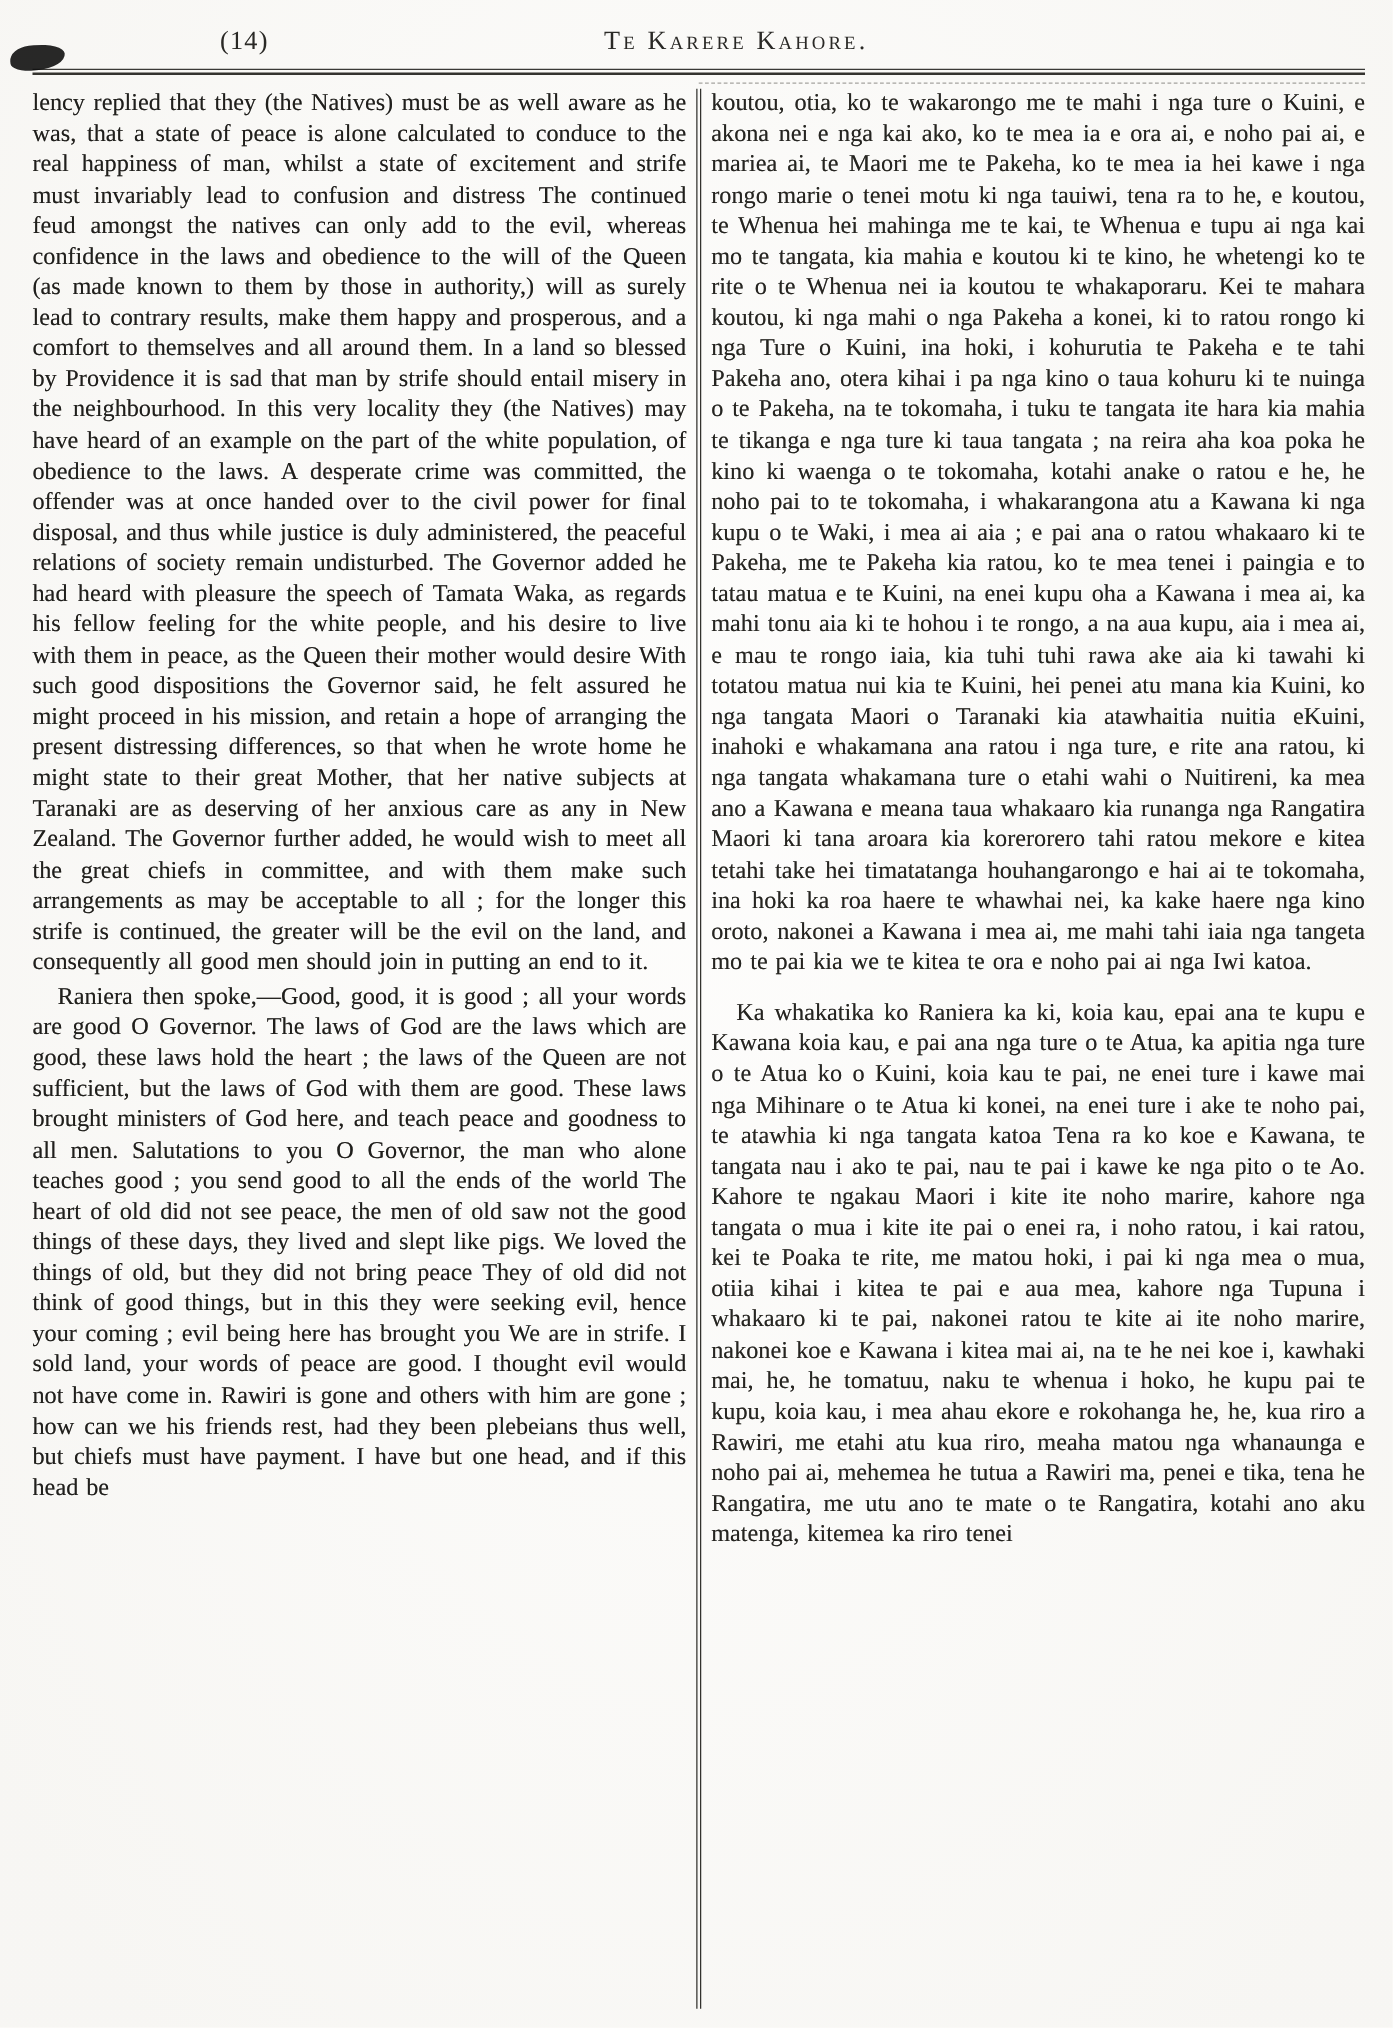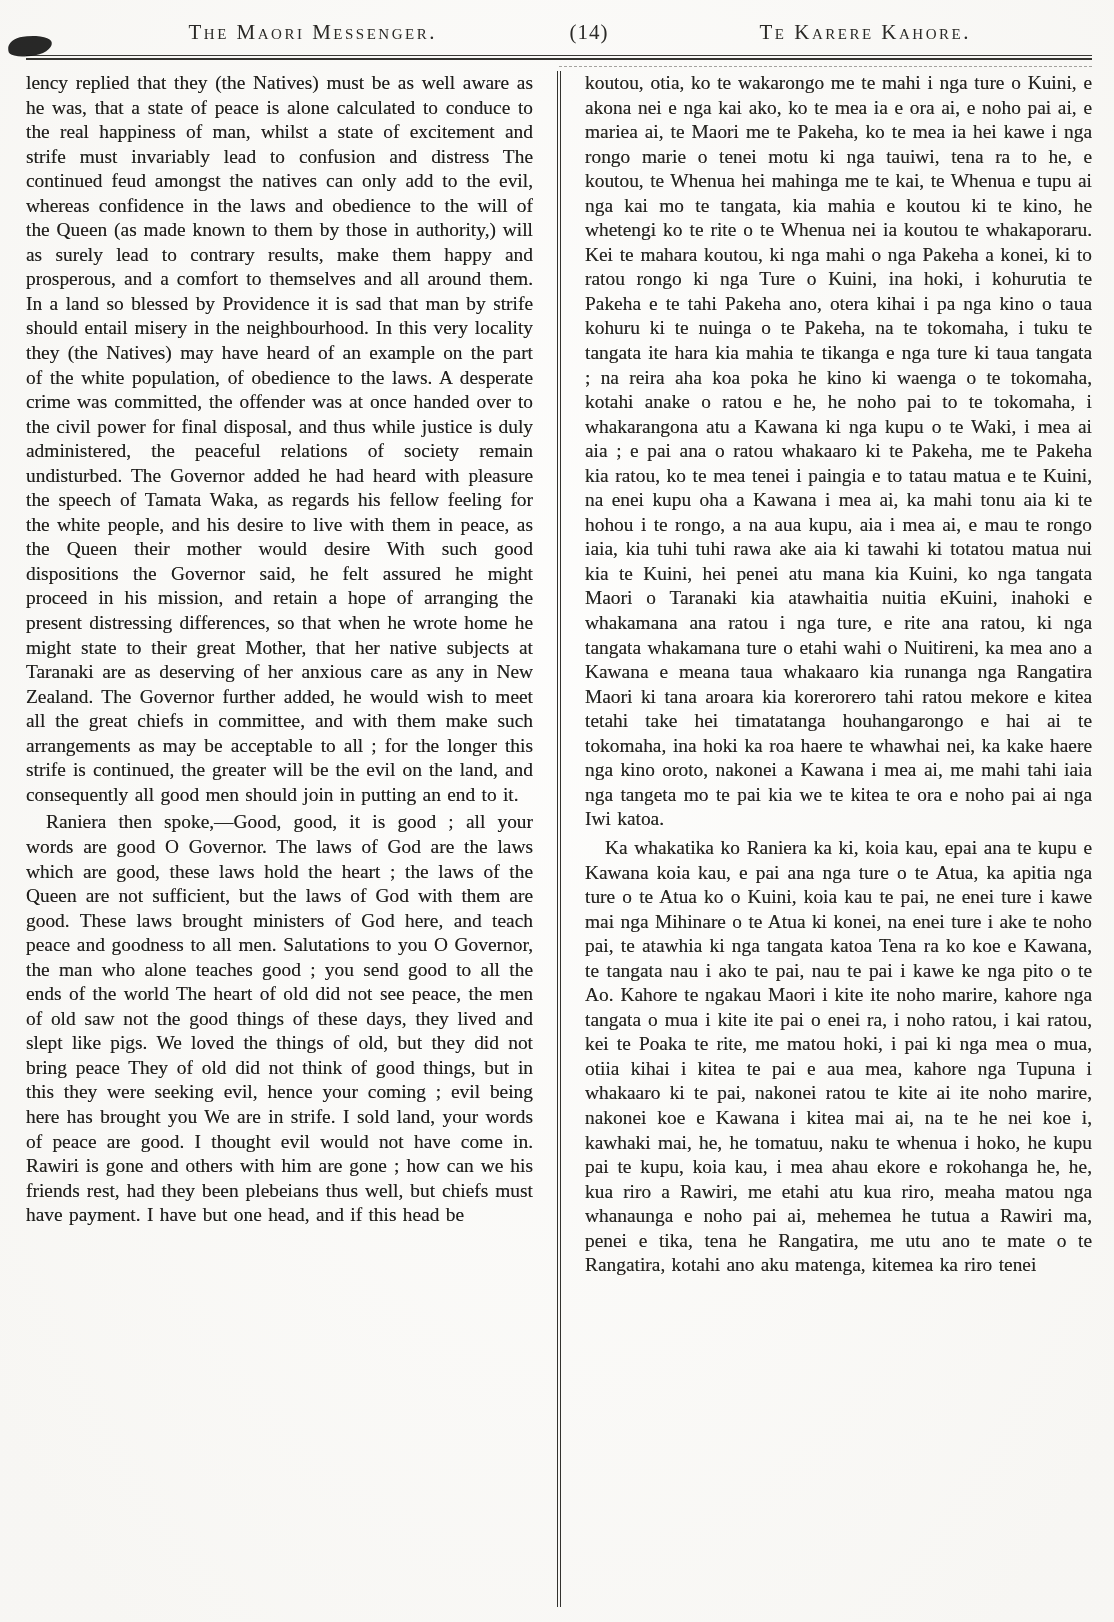--- a/index.html
+++ b/index.html
@@ -62,21 +62,21 @@
     margin: 2px 0 6px 0;
   }
   .header-rule-faint {
     height: 0;
     border-top: 1px dashed rgba(60,58,52,0.45);
     margin: 0 0 4px 50%;
   }
   .columns {
     display: grid;
     grid-template-columns: 1fr 4px 1fr;
-    column-gap: 24px;
+    column-gap: 8px;
     align-items: start;
   }
   .col-divider {
     width: 2px;
     border-left: 1.5px solid #33322e;
     border-right: 1.5px solid #33322e;
     height: 1536px;
     justify-self: center;
   }
   .col p {
@@ -88,35 +88,34 @@
     color: #201f1c;
     text-shadow: 0 0 0.4px rgba(30,29,27,0.55);
   }
   .col p.indented {
     text-indent: 20px;
   }
   .col.left p.indented {
     margin-top: 3px;
   }
   .col.right p.indented {
-    margin-top: 4px;
+    margin-top: 16px;
   }
   .col.right p {
     color: #262521;
   }
 </style>
 </head>
 <body>
 
 <div class="page">
 
   <div class="ink-smudge"></div>
 
   <header class="masthead">
-    <span class="title">The Maori Messenger.</span>
     <span class="pagenum">(14)</span>
     <span class="title">Te Karere Kahore.</span>
   </header>
 
   <div class="header-rule"></div>
   <div class="header-rule-faint"></div>
 
   <main class="columns">
 
     <section class="col left">

